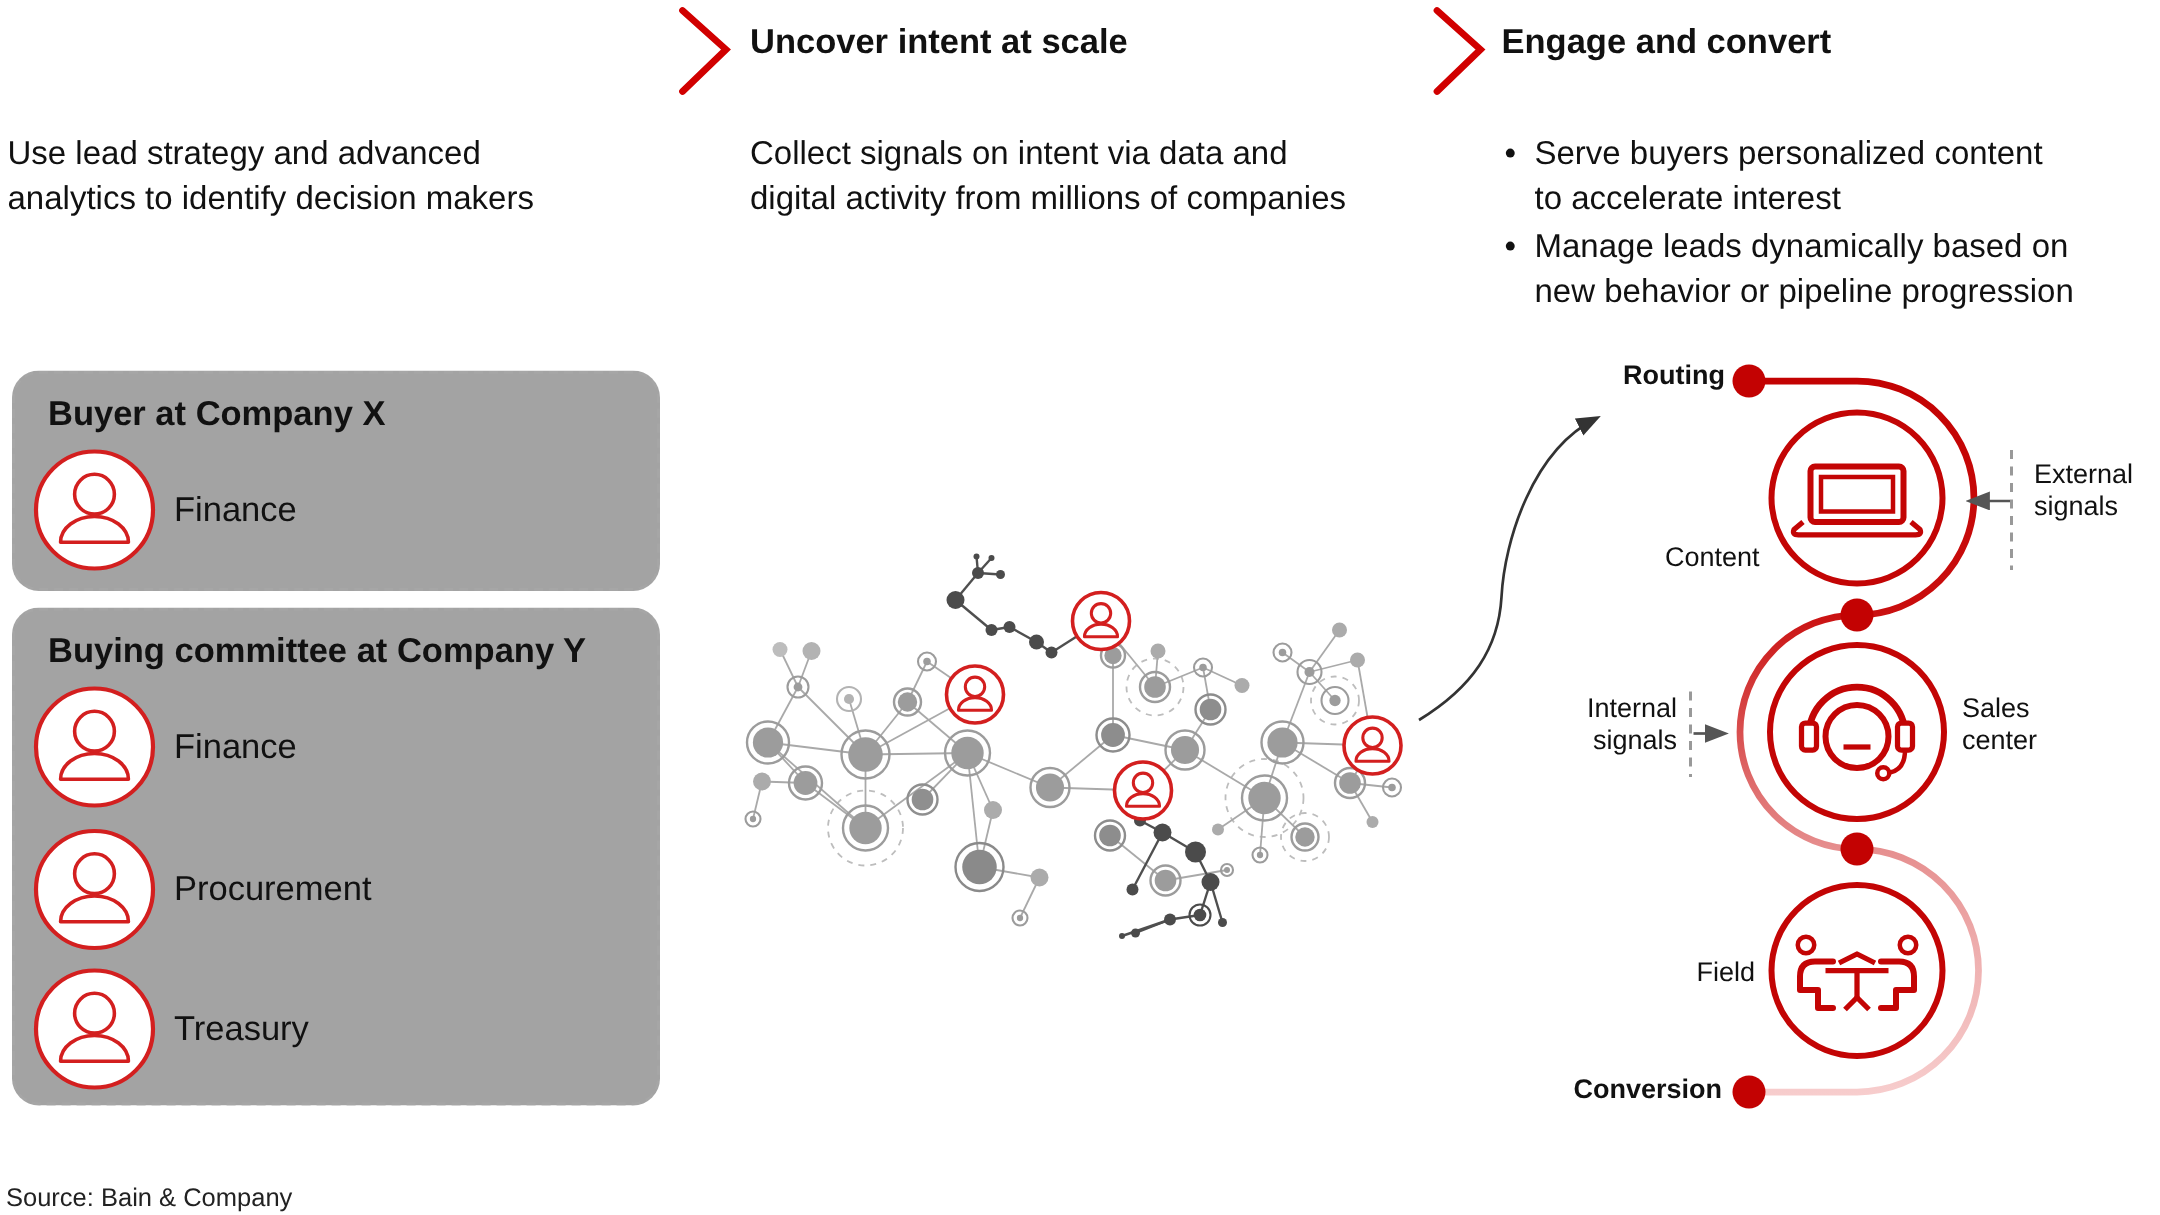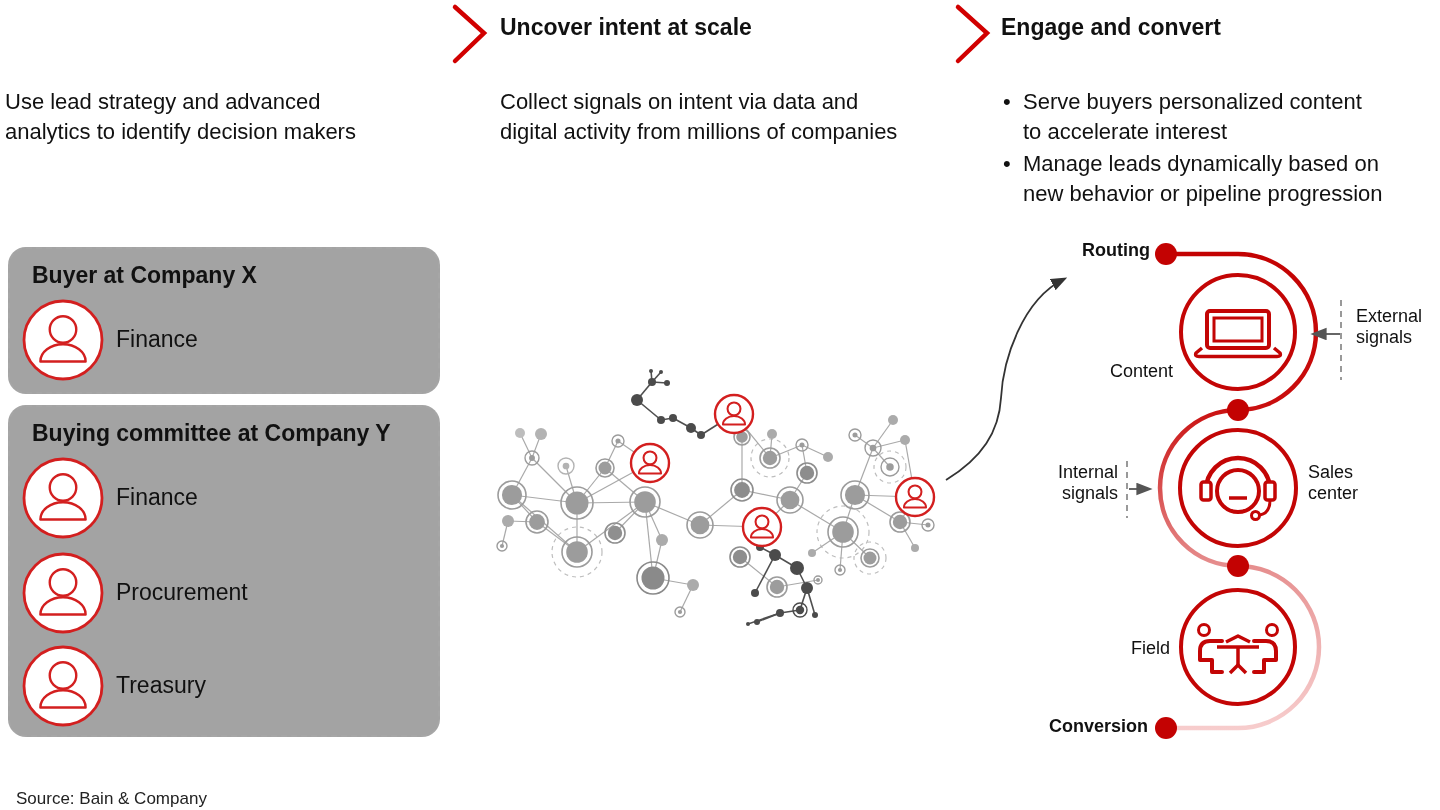--- a/index.html
+++ b/index.html
@@ -347,14 +347,14 @@
   <div class="abs flow-label right-al" style="left:1020px;top:321px;width:153px;margin-top:40px;">Content</div>
   <div class="abs flow-label" style="left:1356px;top:306px;width:95px;">External
 signals</div>
   <div class="abs flow-label right-al" style="left:1000px;top:462px;width:118px;">Internal
 signals</div>
   <div class="abs flow-label" style="left:1308px;top:462px;width:110px;">Sales
 center</div>
   <div class="abs flow-label right-al" style="left:1060px;top:638px;width:110px;">Field</div>
   <div class="abs flow-label bold right-al" style="left:990px;top:716px;width:158px;">Conversion</div>
 
-  <div class="abs source-note" style="left:16px;top:789px;text-align:center;">Source: Bain &amp; Company</div>
+  <div class="abs source-note" style="left:4px;top:789px;text-align:center;">Source: Bain &amp; Company</div>
 </div>
 
 </body></html>

